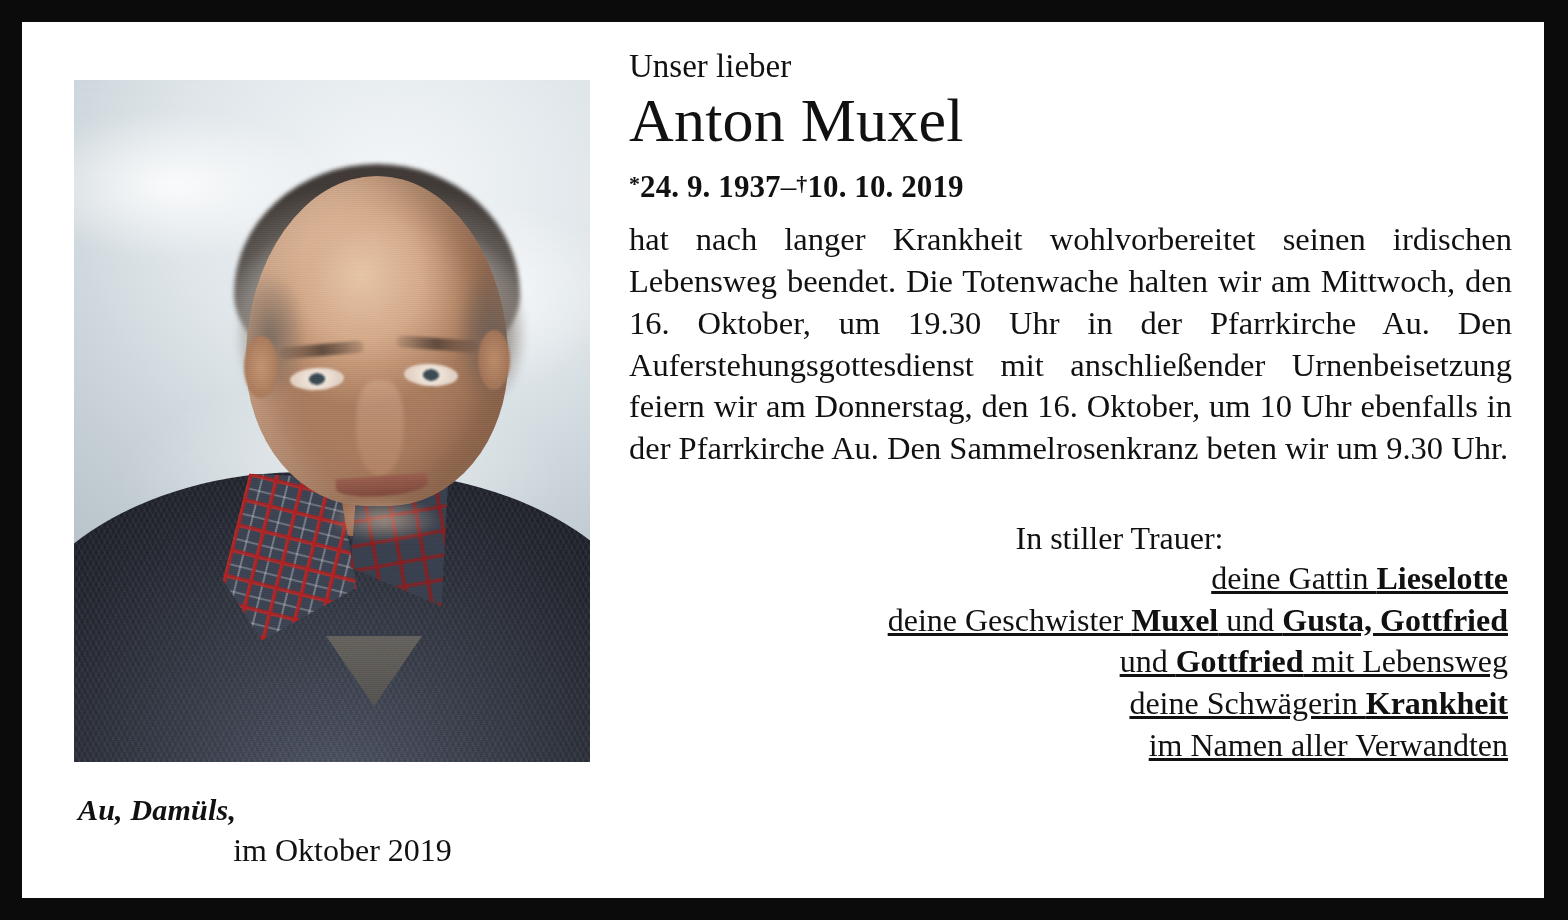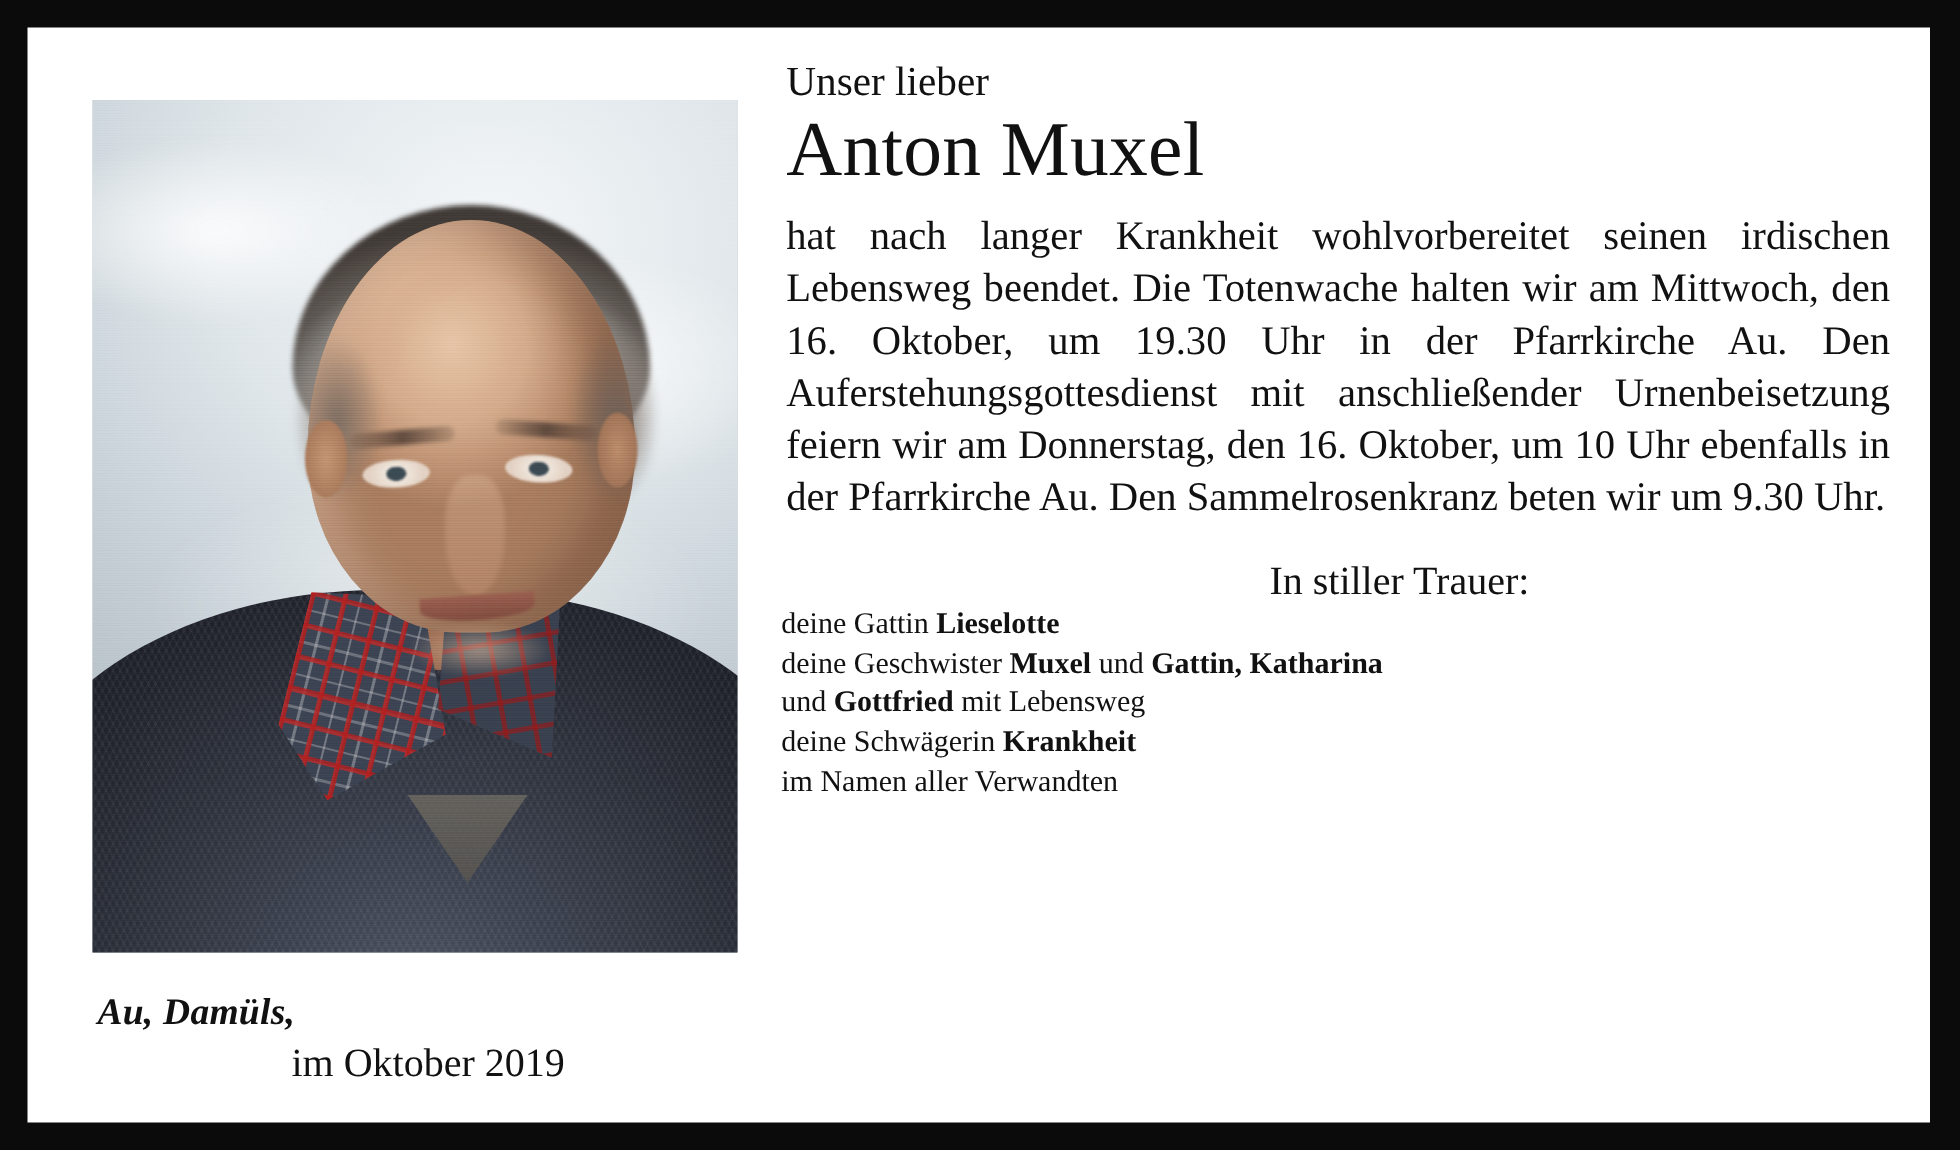--- a/index.html
+++ b/index.html
@@ -328,28 +328,30 @@
     font-size: 32.5px;
     line-height: 1.285;
     text-align: justify;
     text-align-last: left;
     margin: 0 2px 0 4px;
     hyphens: manual;
     font-family: Liberation Serif, serif;
   }
   .mourning-title {
     font-size: 32px;
-    margin: 26px 0 2px 0;
+    margin: 50px 0 2px 0;
     text-align: center;
     padding-left: 100px;
   }
   .mourners {
-    font-size: 24px;
+    text-align: right;
+    font-size: 32px;
     line-height: 1.24;
     padding-right: 6px;
+    text-decoration: underline;
   }
   .mourners div { margin-top: 2px; }
   .mourners b { font-weight: bold; }
 </style>
 </head>
 <body>
 
 <div class="obituary-frame">
   <div class="obituary-card">
 
@@ -388,31 +390,34 @@
       </div>
 
     </div>
 
     <div class="right-col">
 
       <div class="intro">Unser lieber</div>
 
       <div class="name">Anton Muxel</div>
 
+      <div class="dates">
+        <span class="sym">*</span><span>24. 9. 1937</span><span class="dash">–</span><span class="sym">†</span><span>10. 10. 2019</span>
+      </div>
 
       <p class="body-text">hat nach langer Krankheit wohlvorbereitet seinen irdischen Lebensweg beendet. Die Totenwache halten wir am Mittwoch, den 16. Oktober, um 19.30 Uhr in der Pfarrkirche Au. Den Auferstehungs­gottesdienst mit anschließender Urnenbeiset­zung feiern wir am Donnerstag, den 16. Oktober, um 10 Uhr ebenfalls in der Pfarrkirche Au. Den Sammelrosenkranz beten wir um 9.30 Uhr.</p>
 
       <div class="mourning-title">In stiller Trauer:</div>
 
       <div class="mourners">
         <div>
           <span>deine Gattin </span><b>Lieselotte</b>
         </div>
         <div>
-          <span>deine Geschwister </span><b>Muxel</b><span> und </span><b>Gattin, Katharina</b>
+          <span>deine Geschwister </span><b>Muxel</b><span> und </span><b>Gusta, Gottfried</b>
         </div>
         <div>
           <span>und </span><b>Gottfried</b><span> mit Lebensweg</span>
         </div>
         <div>
           <span>deine Schwägerin </span><b>Krankheit</b>
         </div>
         <div>im Namen aller Verwandten</div>
       </div>
 

